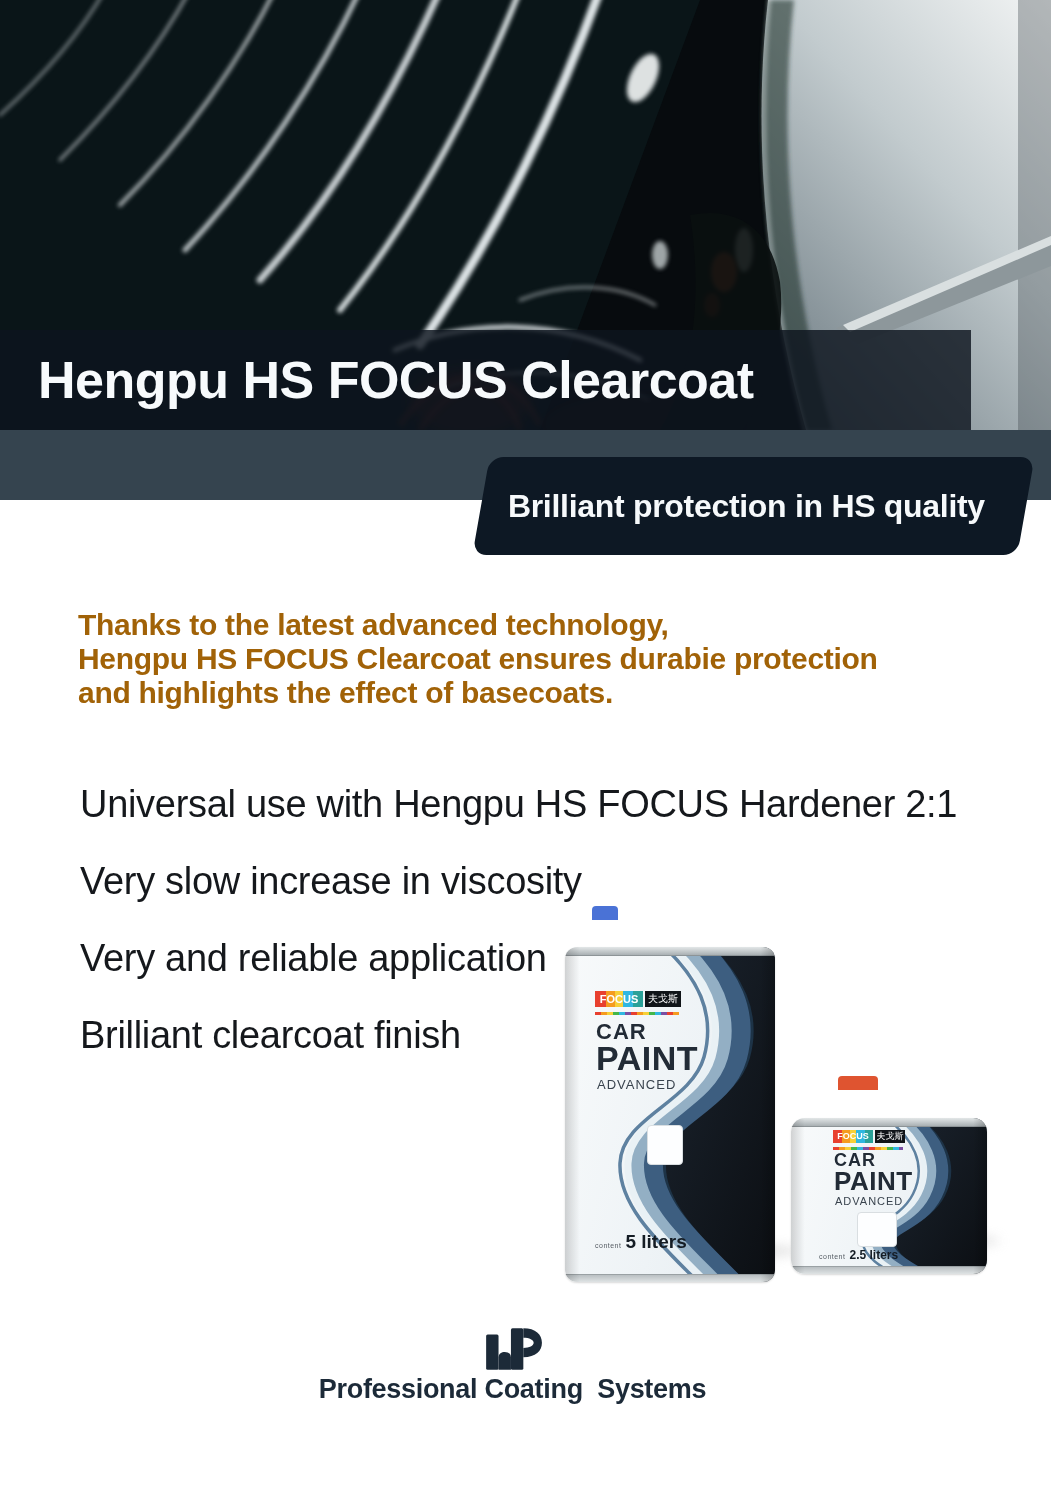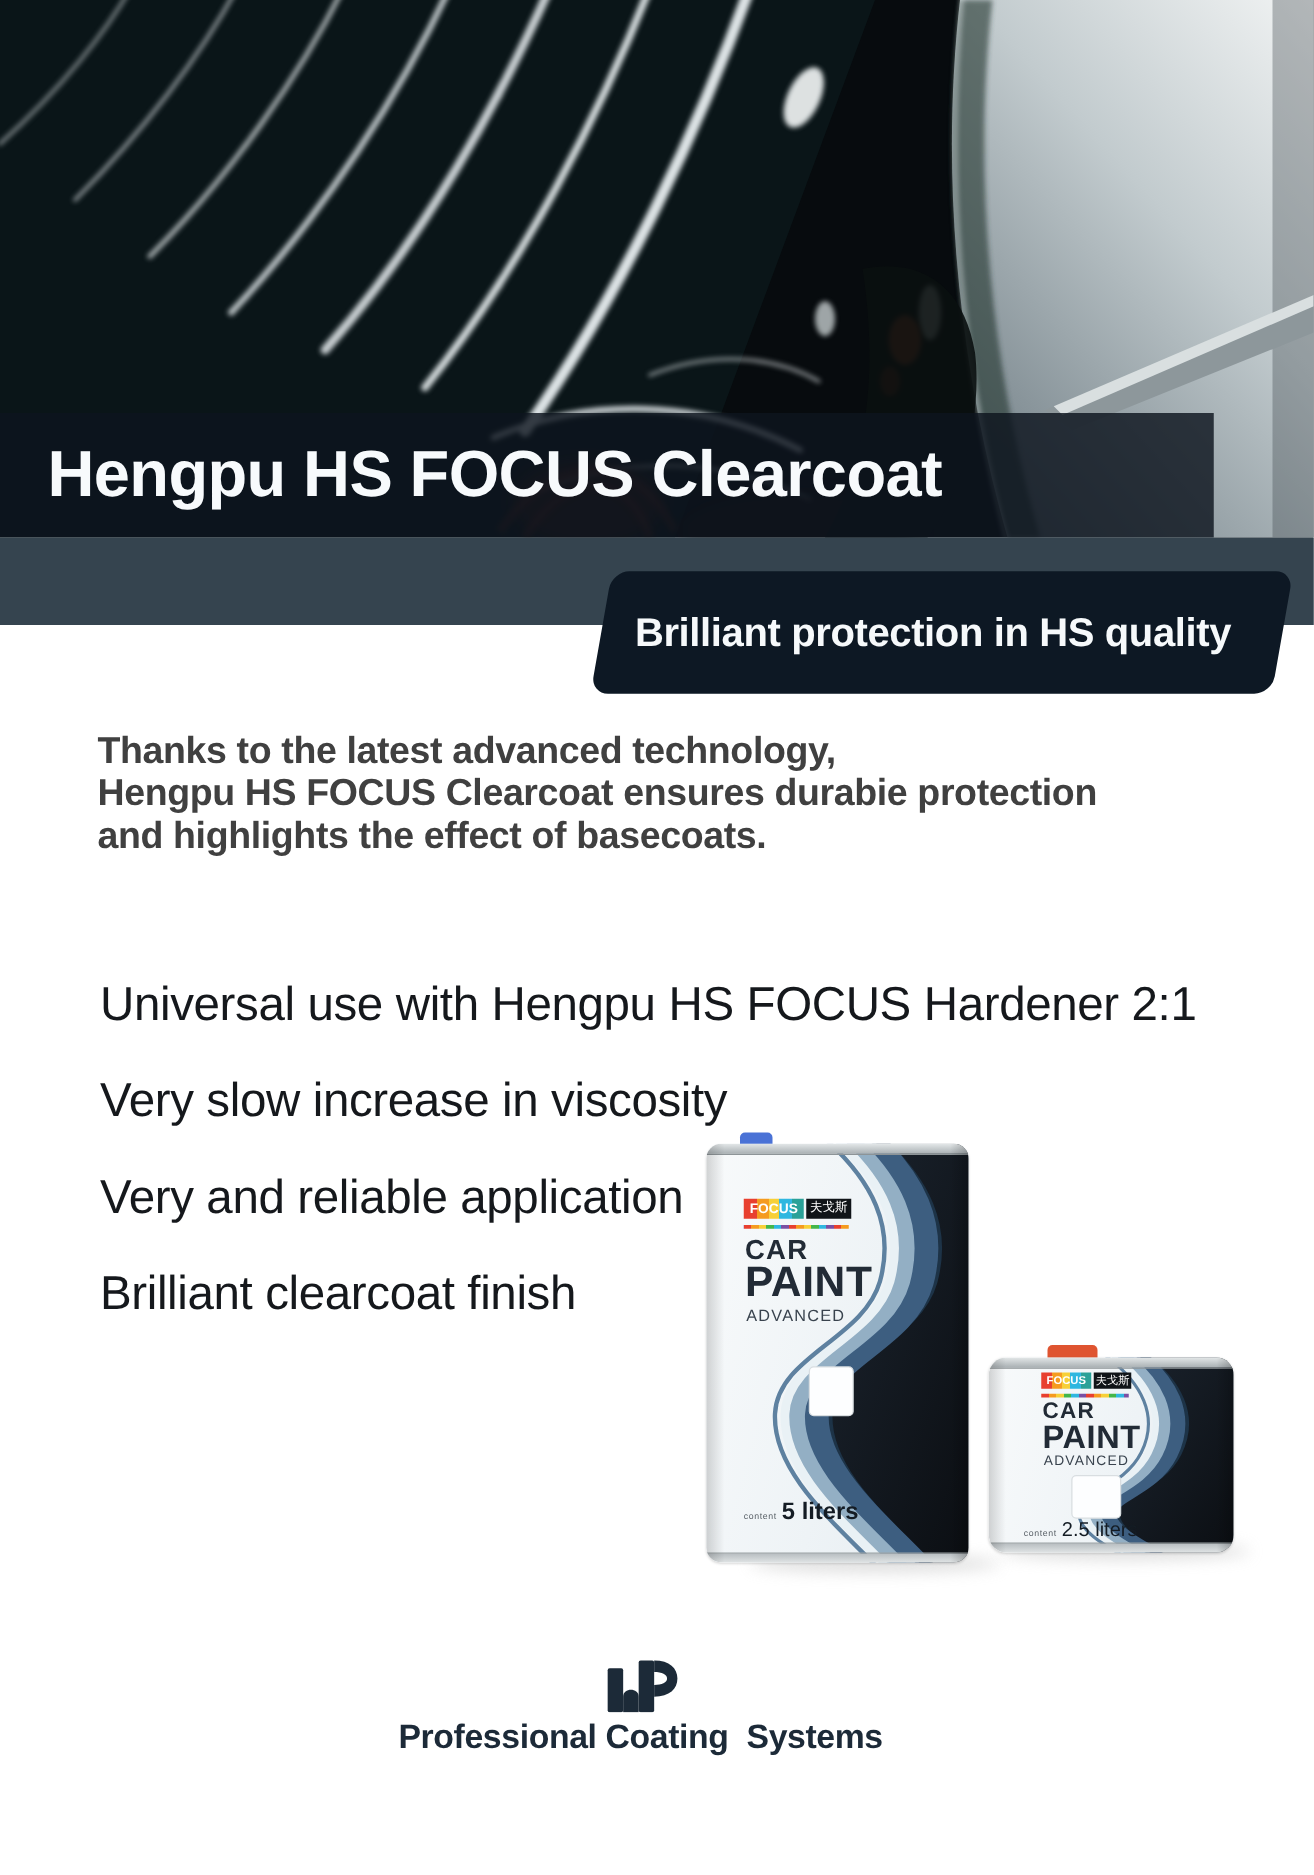--- a/index.html
+++ b/index.html
@@ -26,28 +26,28 @@
   .tagline{
     position:absolute;left:481px;top:457px;width:545px;height:98px;
     background:#0d1824;border-radius:14px;transform:skewX(-10deg);
     display:flex;align-items:center;justify-content:center;
   }
   .tagline span{
     transform:skewX(10deg);color:#f6f9fb;font-weight:bold;font-size:32px;
     letter-spacing:-0.3px;padding-right:14px;white-space:nowrap;
   }
   
-  .intro{position:absolute;left:78px;top:584px;color:#404040;}
+  .intro{position:absolute;left:78px;top:608px;color:#a16207;}
   .intro div{font-size:30px;font-weight:bold;line-height:34px;letter-spacing:-0.3px;white-space:nowrap;}
   
   .features{position:absolute;left:80px;top:788px;display:flex;flex-direction:column;gap:45px;}
   .features div{font-size:38px;font-weight:400;line-height:32px;color:#15181c;letter-spacing:-0.3px;white-space:nowrap;}
   
   .can{position:absolute;background:linear-gradient(105deg,#f8fafb 0%,#eef3f6 55%,#e4ebef 100%);
-       overflow:hidden;box-shadow:0 1px 2px rgba(0,0,0,0.15);}
+       overflow:hidden;box-shadow:0 1px 2px rgba(0,0,0,0.15);margin-top:32px;}
   .can svg.swoosh{position:absolute;left:0;top:0;width:100%;height:100%;}
   .can-large{left:565px;top:915px;width:210px;height:335px;border-radius:12px;}
   .can-small{left:791px;top:1086px;width:196px;height:156px;border-radius:14px;}
   .can-lid{position:absolute;left:0;right:0;top:0;height:8px;
     background:linear-gradient(#e3e7e8,#a9b0b3);border-bottom:1px solid #8d9497;z-index:3;}
   .can-base{position:absolute;left:0;right:0;bottom:0;height:7px;
     background:linear-gradient(#b9bfc2,#dfe3e4);border-top:1px solid #9aa1a4;z-index:3;}
   .can-shade{position:absolute;inset:0;z-index:4;pointer-events:none;border-radius:inherit;
     background:linear-gradient(90deg,rgba(0,0,0,.16),rgba(255,255,255,0) 7%,rgba(255,255,255,0) 93%,rgba(0,0,0,.22));}
   .cap{position:absolute;z-index:0;}
@@ -220,21 +220,21 @@
       <span class="focus-tile" style="width:40px;height:13px;font-size:9px;line-height:13px;">FOCUS</span>
       <span class="cn-tile" style="width:30px;height:13px;font-size:9px;line-height:13px;">夫戈斯</span>
     </div>
     <div class="can-label rainbow-row" style="left:42px;top:27px;width:70px;"></div>
     <div class="can-label" style="left:43px;top:32px;font-size:18px;font-weight:bold;letter-spacing:1px;">CAR</div>
     <div class="can-label" style="left:43px;top:48px;font-size:26px;font-weight:bold;letter-spacing:0.5px;">PAINT</div>
     <div class="can-label" style="left:44px;top:77px;font-size:11px;font-weight:400;letter-spacing:1px;color:#39434e;">ADVANCED</div>
     <div class="blank-box" style="left:66px;top:94px;width:38px;height:33px;"></div>
     <div class="liters-row" style="left:28px;top:130px;">
       <span class="content-word">content</span>
-      <span style="font-size:16px;font-weight:normal;">2.5 liters</span>
+      <span style="font-size:12px;font-weight:bold;">2.5 liters</span>
     </div>
     <div class="can-shade"></div>
   </div>
 
   <div class="footer">
     <svg class="hp-logo" viewBox="0 0 60 42">
       <g fill="#1c2a38">
         <rect x="4" y="8" width="12" height="34" rx="1.5"></rect>
         <path d="M16,42 V30 c0,-7 12,-7 12,0 V42 Z"></path>
         <rect x="28" y="2" width="12" height="40" rx="1.5"></rect>

